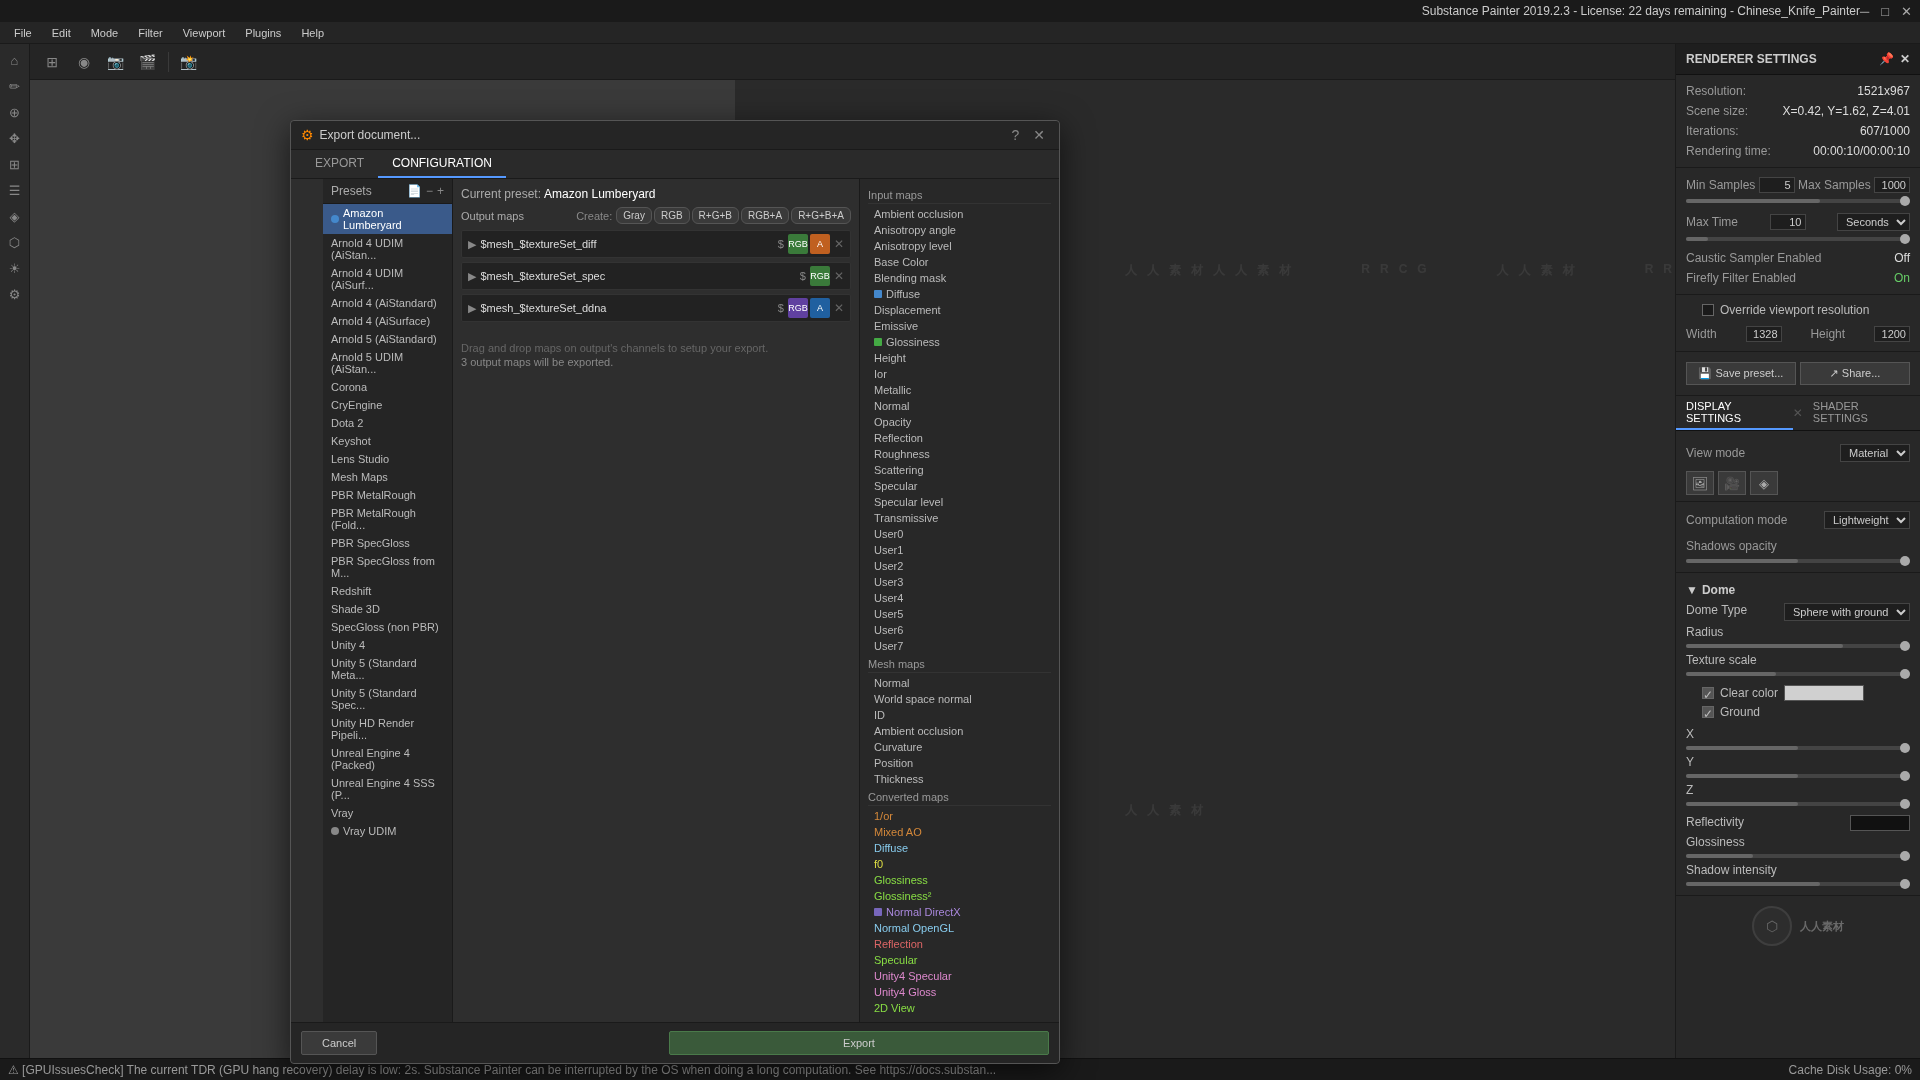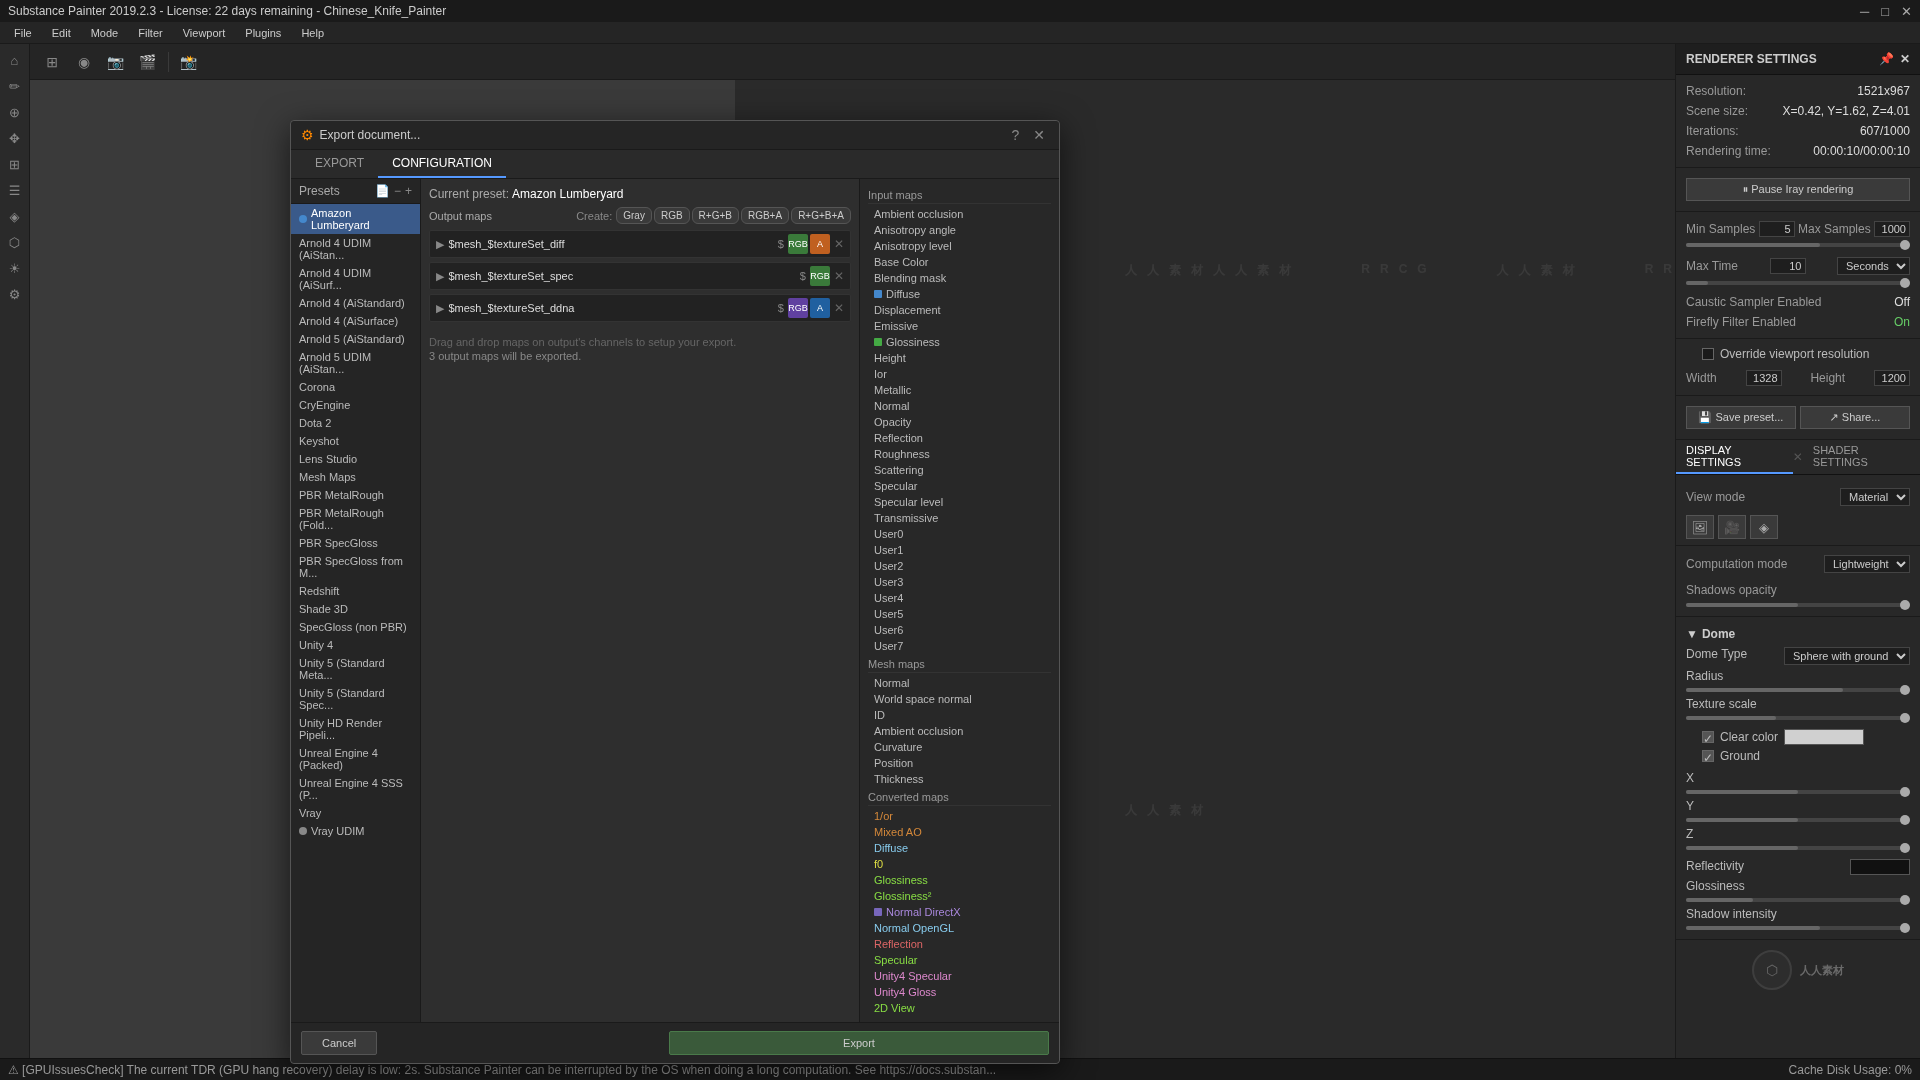--- a/index.html
+++ b/index.html
@@ -13,21 +13,21 @@
       overflow: hidden;
     }
     .wm-row { display: flex; gap: 60px; padding: 20px 0; }
 
     
     .top-bar {
       position: absolute; top: 0; left: 0; right: 0; height: 22px;
       background: #1a1a1a; color: #ccc; display: flex; align-items: center;
       padding: 0 8px; font-size: 11px; z-index: 100;
     }
-    .top-bar-title { flex: 1; }
+    .top-bar-title { flex: 1; text-align: right; }
     .top-bar-controls { display: flex; gap: 12px; }
     .top-bar-btn { color: #aaa; cursor: pointer; font-size: 13px; }
 
     
     .menu-bar {
       position: absolute; top: 22px; left: 0; right: 0; height: 22px;
       background: #252525; color: #ccc; display: flex; align-items: center;
       padding: 0 4px; z-index: 100; border-bottom: 1px solid #1a1a1a;
     }
     .menu-item { padding: 2px 10px; cursor: pointer; font-size: 11px; }
@@ -143,21 +143,21 @@
       border-bottom: 2px solid transparent;
     }
     .dialog-tab.active { color: #fff; border-bottom: 2px solid #5599ff; }
     
     .dialog-content {
       display: flex; flex: 1;
     }
     
     .presets-panel {
       width: 130px; background: #252525; border-right: 1px solid #1a1a1a;
-      display: flex; flex-direction: column;
+      display: flex; flex-direction: column; margin-left: 32px;
     }
     .presets-header {
       display: flex; align-items: center; justify-content: space-between;
       padding: 5px 8px; border-bottom: 1px solid #1a1a1a; font-size: 11px; color: #aaa;
     }
     .presets-header-icons { display: flex; gap: 4px; }
     .presets-icon { color: #888; cursor: pointer; font-size: 12px; }
     .preset-list { flex: 1; overflow-y: auto; }
     .preset-item {
       padding: 3px 8px; font-size: 11px; color: #bbb; cursor: pointer;
@@ -196,21 +196,21 @@
     .map-swatch-group { display: flex; gap: 2px; }
     .map-swatch {
       width: 20px; height: 20px; border-radius: 2px; cursor: pointer;
       display: flex; align-items: center; justify-content: center; font-size: 9px; color: #fff;
     }
     .swatch-green { background: #3a7a3a; }
     .swatch-orange { background: #c06020; }
     .swatch-blue { background: #2060a0; }
     .swatch-purple { background: #6040a0; }
     .map-delete { color: #666; cursor: pointer; font-size: 12px; }
-    .drag-hint { font-size: 11px; color: #666; margin-top: 10px; }
+    .drag-hint { font-size: 11px; color: #666; margin-top: 16px; }
     .export-count { font-size: 11px; color: #888; margin-top: 2px; }
     
     .maps-right-panel {
       width: 200px; background: #282828; border-left: 1px solid #1a1a1a;
       padding: 6px 8px; display: flex; flex-direction: column; gap: 0;
       overflow-y: auto;
     }
     .maps-section-title {
       font-size: 11px; color: #999; padding: 4px 0 2px; border-bottom: 1px solid #333;
       margin-bottom: 2px;
@@ -358,23 +358,20 @@
       <span class="panel-row-value">X=0.42, Y=1.62, Z=4.01</span>
     </div>
     <div class="panel-row">
       <span class="panel-row-label">Iterations:</span>
       <span class="panel-row-value">607/1000</span>
     </div>
     <div class="panel-row">
       <span class="panel-row-label">Rendering time:</span>
       <span class="panel-row-value">00:00:10/00:00:10</span>
     </div>
-  </div>
-  <div class="panel-section">
-    <button class="pause-btn">⏸ Pause Iray rendering</button>
   </div>
   <div class="panel-section">
     <div class="panel-row">
       <span class="panel-row-label">Min Samples</span>
       <input class="panel-number" value="5" style="">
       <span class="panel-row-label">Max Samples</span>
       <input class="panel-number" value="1000" style="">
     </div>
     <div class="panel-slider-row">
       <div class="panel-slider">

